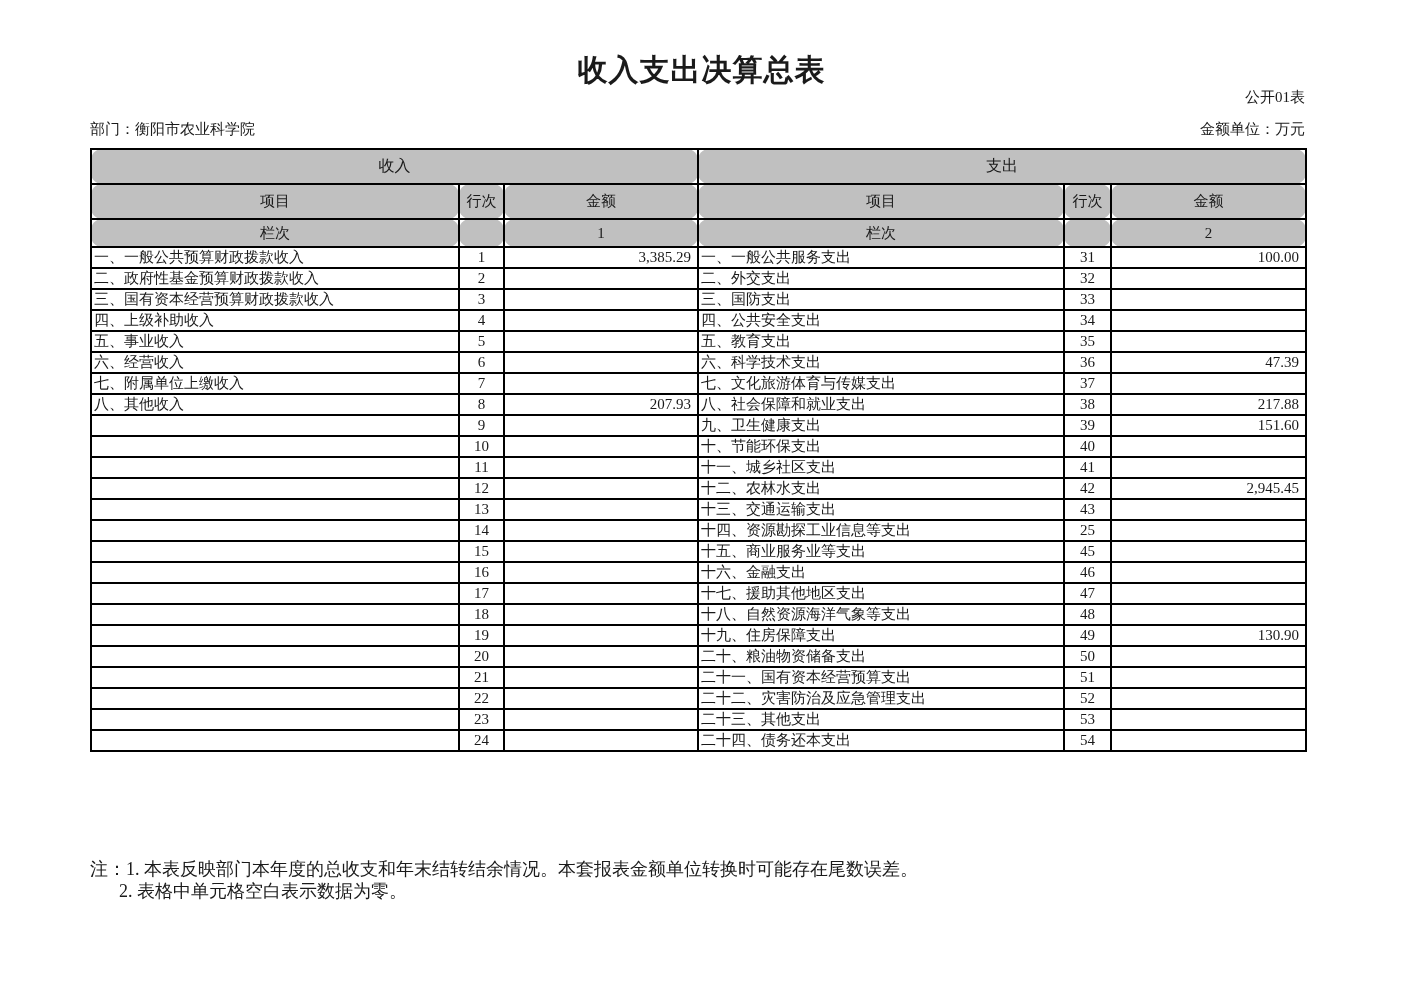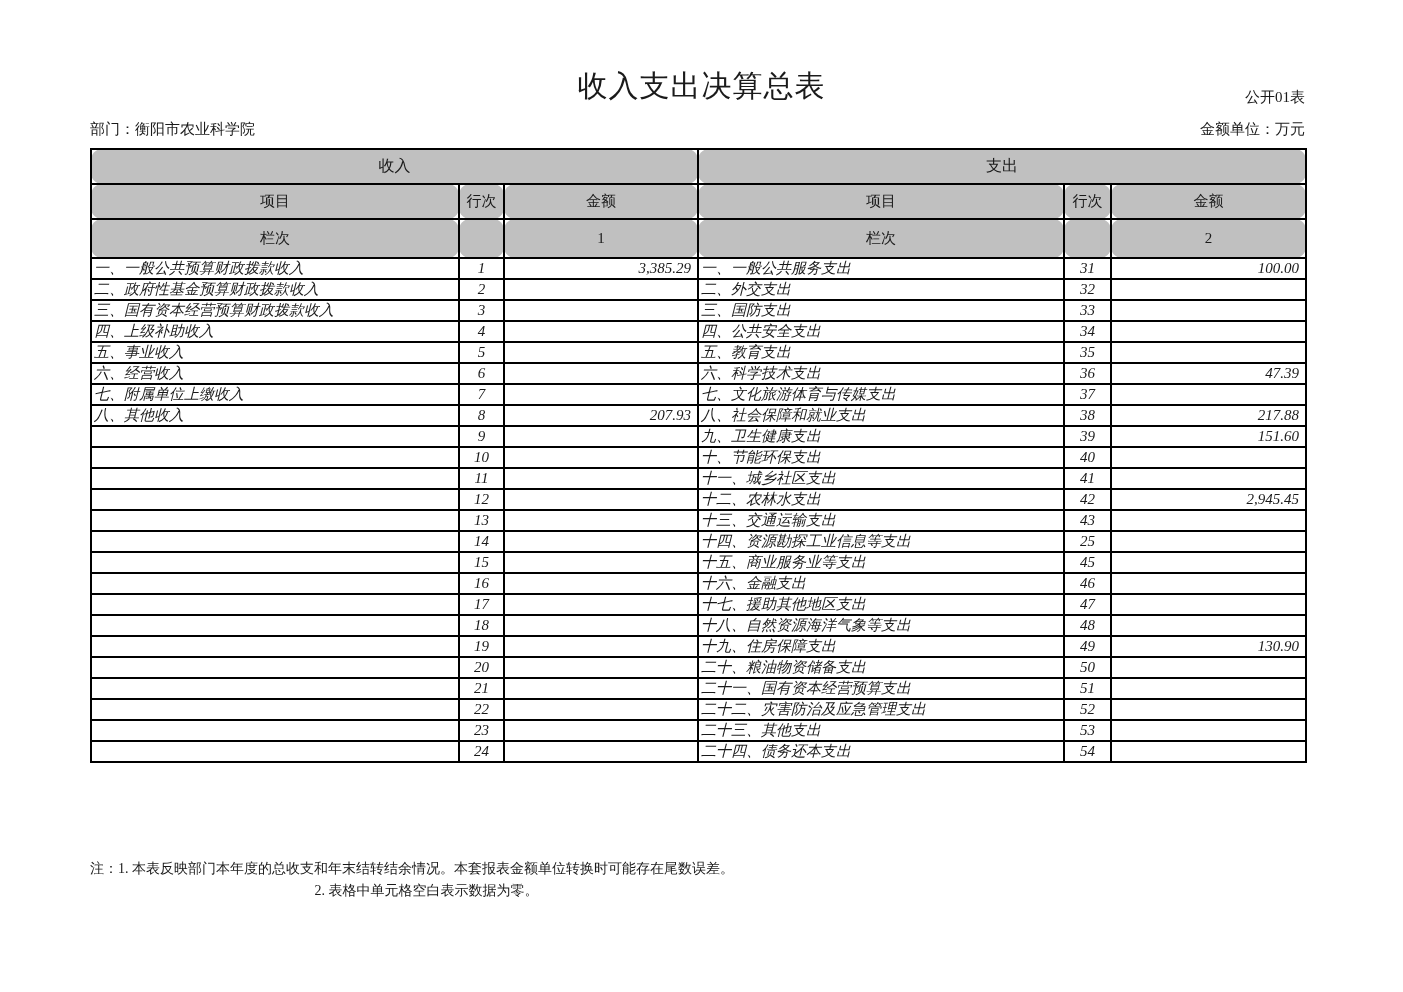--- a/index.html
+++ b/index.html
@@ -10,26 +10,26 @@
   }
   .page {
     position: relative;
     width: 1403px;
     height: 992px;
     background: #ffffff;
     overflow: hidden;
   }
   .title {
     position: absolute;
-    top: 66px;
+    top: 50px;
     left: 0;
     width: 100%;
     text-align: center;
     font-size: 30px;
-    font-weight: normal;
+    font-weight: bold;
     letter-spacing: 1px;
   }
   .table-code {
     position: absolute;
     top: 88px;
     right: 98px;
     font-size: 15px;
   }
   .meta-row {
     position: absolute;
@@ -56,32 +56,31 @@
     overflow: hidden;
     white-space: nowrap;
   }
   table.summary thead th {
     background: #c0c0c0;
     text-align: center;
     border-radius: 11px;
   }
   tr.section-row th { height: 35px; font-size: 16px; }
   tr.cols-row th { height: 35px; }
-  tr.index-row th { height: 39px; }
-  table.summary tbody tr { height: 19px; font-style: italic; }
+  tr.index-row th { height: 28px; }
+  table.summary tbody tr { height: 19px; }
   table.summary td.item { text-align: left; padding-left: 2px; }
   table.summary td.line { text-align: center; }
   table.summary td.amount { text-align: right; padding-right: 6px; }
   .notes {
     position: absolute;
     top: 858px;
     left: 90px;
-    font-size: 14px;
+    font-size: 18px;
     line-height: 22px;
-    text-align: center;
   }
   .notes .note-line2 { margin-left: 29px; }
 </style>
 </head>
 <body>
 
 <div class="page">
 
   <div class="title">收入支出决算总表</div>
 

